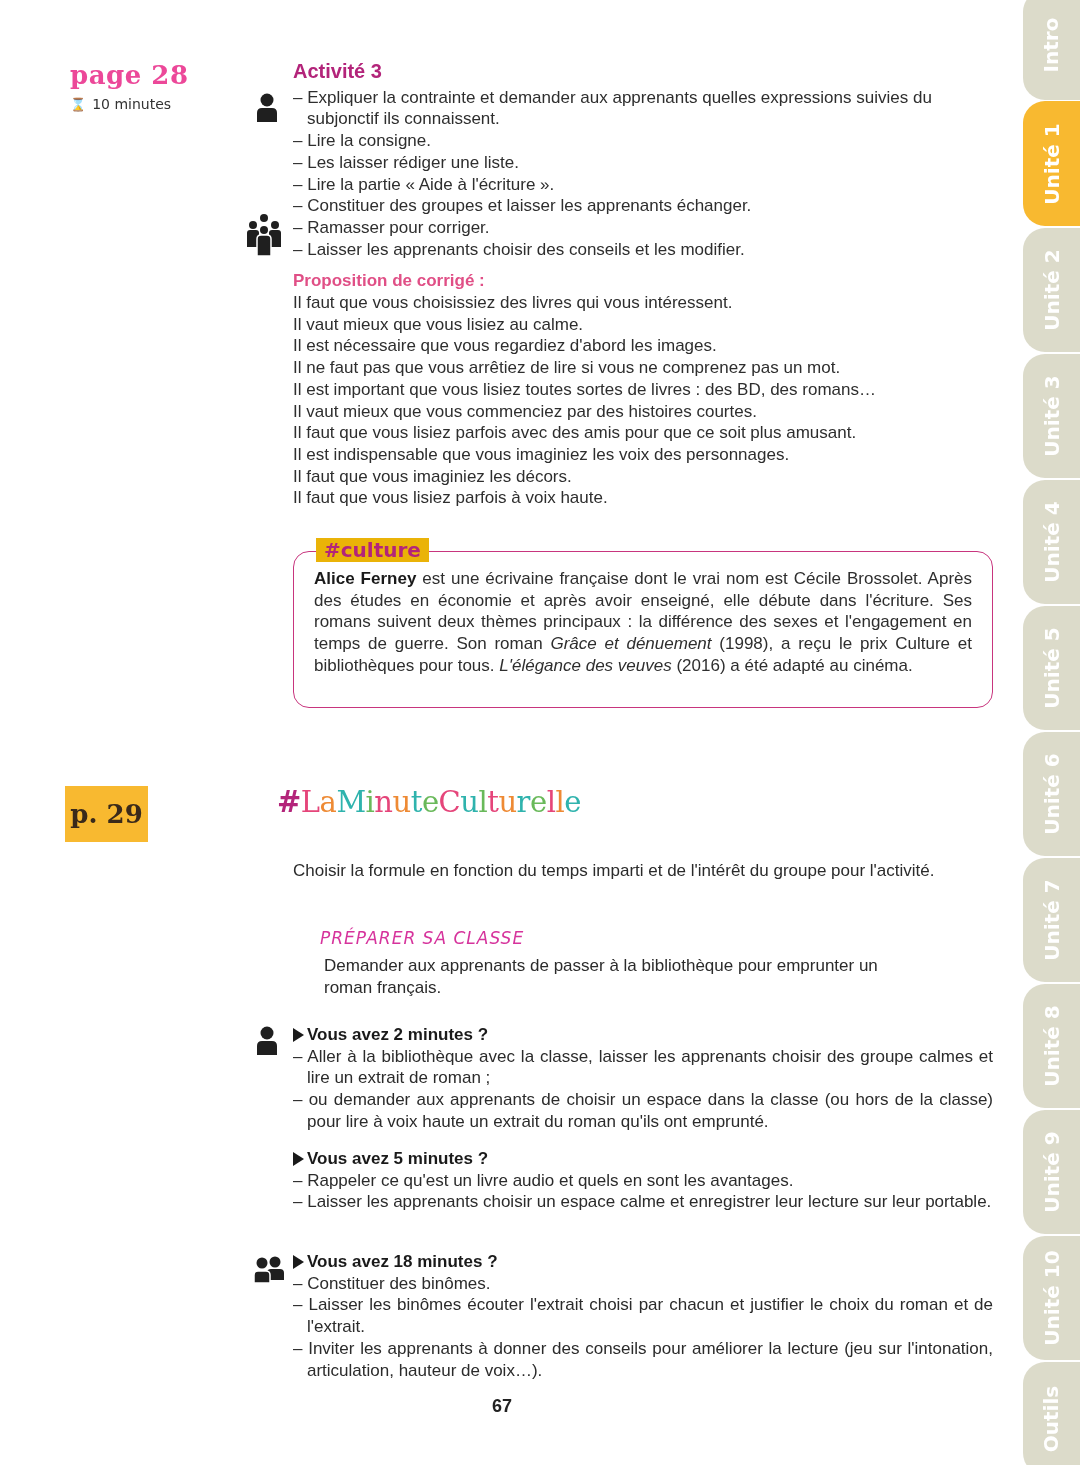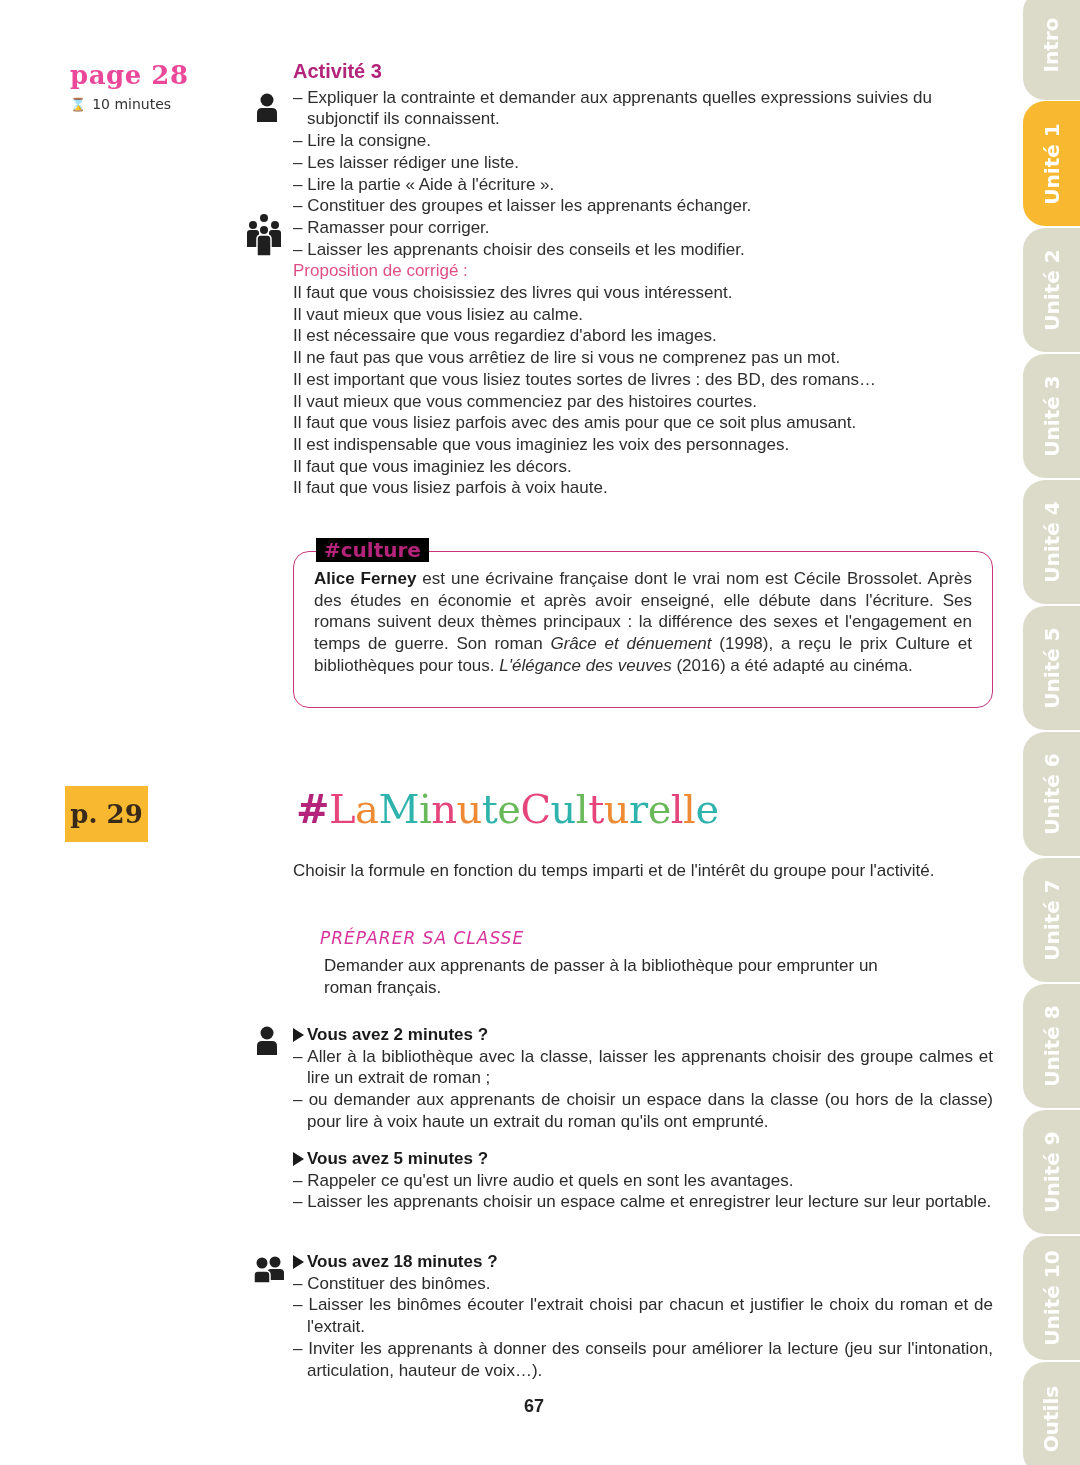--- a/index.html
+++ b/index.html
@@ -10,43 +10,43 @@
   .page-ref { top: 60px; font-family: "DejaVu Serif", serif; font-weight: bold; font-size: 26px; color: #ec4899; letter-spacing: 0.5px; }
   .duration { top: 96px; font-family: "DejaVu Sans", sans-serif; font-size: 14px; color: #333; display: flex; align-items: center; gap: 6px; }
   .duration .hourglass { font-size: 13px; }
 
   .p-badge { position: absolute; left: 65px; top: 786px; width: 83px; height: 56px; background: #f8b930; display: flex; align-items: center; justify-content: center; font-family: "DejaVu Serif", serif; font-weight: bold; font-size: 26px; color: #3a2a1a; }
 
   .content { position: absolute; left: 293px; width: 700px; font-size: 17px; line-height: 21.7px; color: #2e2e2e; }
   .h-activity { font-size: 20px; font-weight: bold; color: #b3247a; margin-bottom: 4px; }
   .dash-list li { list-style: none; padding-left: 14px; text-indent: -14px; }
   .dash-list li::before { content: "– "; }
-  .corr-label { color: #e04f86; font-weight: normal; font-size: 17px; }
+  .corr-label { color: #e04f86; font-weight: bold; font-size: 17px; margin-top: 10px; }
   .corr-lines div { white-space: nowrap; }
 
   .icon { position: absolute; color: #1f1f1f; }
 
   .culture-box { position: absolute; left: 293px; top: 551px; width: 700px; height: 157px; border: 1.5px solid #c8357e; border-radius: 16px; padding: 16px 20px 0 20px; }
-  .culture-title { position: absolute; left: 22px; top: -14px; background: #000000; padding: 0 8px; font-family: "DejaVu Sans", sans-serif; font-weight: bold; font-size: 20px; color: #b3247a; }
+  .culture-title { position: absolute; left: 22px; top: -14px; background: #eab308; padding: 0 8px; font-family: "DejaVu Sans", sans-serif; font-weight: bold; font-size: 20px; color: #b3247a; }
   .culture-text { font-size: 17px; line-height: 21.7px; text-align: justify; color: #2e2e2e; }
   .culture-text b { color: #1a1a1a; }
 
-  .minute-title { position: absolute; left: 296px; top: 785px; font-family: "DejaVu Serif", serif; font-size: 40px; letter-spacing: -0.5px; }
+  .minute-title { position: absolute; left: 277px; top: 785px; font-family: "DejaVu Serif", serif; font-size: 29px; letter-spacing: -0.5px; }
   .minute-title span { display: inline-block; }
 
   .intro-text { position: absolute; left: 293px; top: 860px; width: 700px; font-size: 17px; line-height: 21.7px; text-align: justify; }
   .prep-title { position: absolute; left: 293px; top: 928px; font-family: "DejaVu Sans", sans-serif; font-size: 17px; letter-spacing: 1px; color: #d6339c; font-style: italic; margin-left: 27px; }
   .prep-text { position: absolute; left: 324px; top: 955px; width: 600px; font-size: 17px; line-height: 21.7px; }
 
   .time-block { position: absolute; left: 293px; width: 700px; font-size: 17px; line-height: 21.7px; }
   .time-head { font-weight: bold; color: #1a1a1a; display: flex; align-items: center; }
   .time-head .tri { display: inline-block; width: 0; height: 0; border-top: 7px solid transparent; border-bottom: 7px solid transparent; border-left: 11px solid #1a1a1a; margin-right: 3px; }
   .time-block .dash-list li { text-align: justify; }
 
-  .page-num { position: absolute; left: 0; width: 1004px; top: 1396px; text-align: center; font-weight: bold; font-size: 18px; color: #222; margin-left: 32px; }
+  .page-num { position: absolute; left: 0; width: 1004px; top: 1396px; text-align: center; font-weight: bold; font-size: 18px; color: #222; }
 
   .side-tabs { position: absolute; right: 0; top: 0; width: 57px; height: 1465px; }
   .tab { position: absolute; left: 0; width: 57px; background: #dcdbca; border-radius: 22px 0 0 22px; display: flex; align-items: center; justify-content: center; }
   .tab.active { background: #f8b930; }
   .tab span { transform: rotate(-90deg); white-space: nowrap; color: #ffffff; font-weight: bold; font-size: 20px; font-family: "DejaVu Sans", sans-serif; }
 </style>
 </head>
 <body>
 
 <div class="left-col page-ref">page 28</div>

